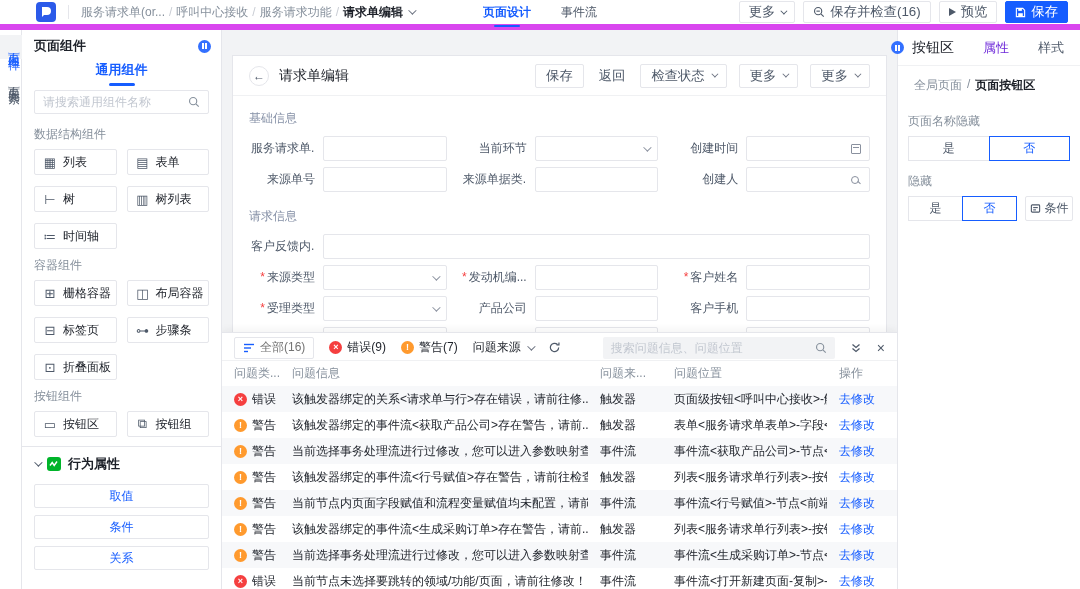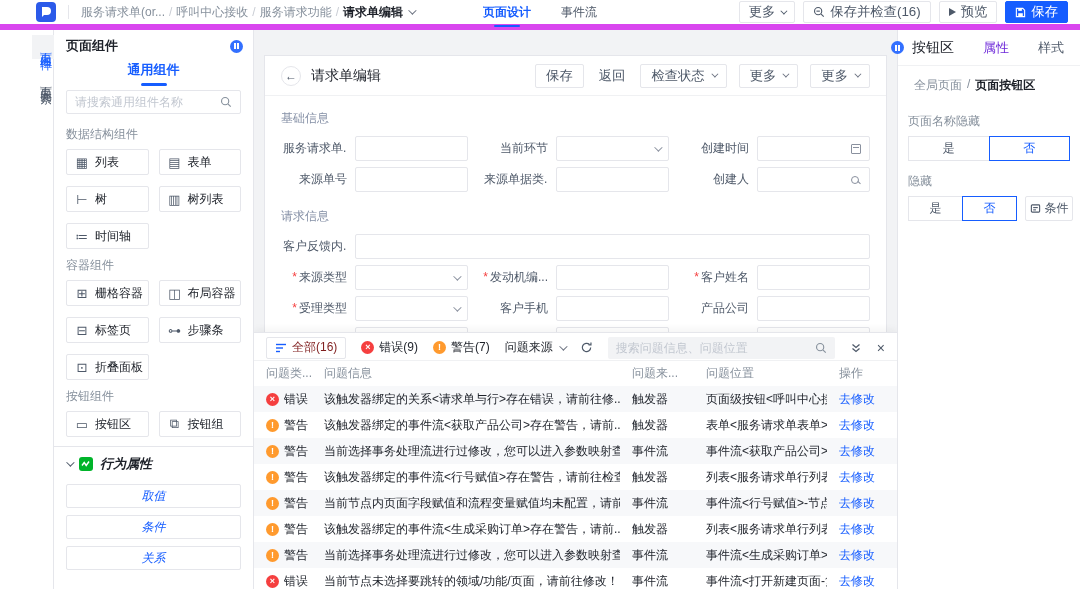--- a/index.html
+++ b/index.html
@@ -18,21 +18,21 @@
   .tb-tab { line-height:30px; color:#4e5969; position:relative; cursor:pointer; }
   .tb-tab.active { color:#165dff; font-weight:700; }
   .tb-tab.active::after { content:""; position:absolute; left:50%; transform:translateX(-50%); bottom:0; width:26px; height:2.5px; background:#165dff; border-radius:2px; }
   .tb-actions { margin-left:auto; display:flex; align-items:center; gap:8px; padding-right:12px; }
   .btn { height:22px; padding:0 9px; border:1px solid #e5e6eb; border-radius:2px; background:#fff; color:#4e5969; display:inline-flex; align-items:center; gap:5px; white-space:nowrap; cursor:pointer; }
   .btn.primary { background:#165dff; border-color:#165dff; color:#fff; }
   .btn .caret { width:5px; height:5px; border-color:#4e5969; }
   .tri { width:0; height:0; border-left:7px solid #4e5969; border-top:4px solid transparent; border-bottom:4px solid transparent; display:inline-block; }
 
   
-  .main { display:flex; height:559px;padding-left:32px; }
+  .main { display:flex; height:559px; }
 
   
   .rail { width:22px; border-right:1px solid #e5e6eb; background:#fff; display:flex; flex-direction:column; padding-top:5px; gap:10px; flex:none; }
   .rail-tab { writing-mode:vertical-rl; text-orientation:upright; letter-spacing:2px; padding:8px 0; width:22px; text-align:center; color:#4e5969; cursor:pointer; }
   .rail-tab.active { color:#165dff; background:#f2f3f5; }
 
   
   .sidebar { width:200px; border-right:1px solid #e5e6eb; background:#fff; display:flex; flex-direction:column; flex:none; }
   .sb-scroll { height:432px; overflow:hidden; }
   .sb-head { display:flex; align-items:center; justify-content:space-between; padding:7px 10px 1px 12px; }
@@ -42,21 +42,21 @@
   .sb-tabbar { text-align:center; padding-top:5px; height:26px; }
   .sb-tab { display:inline-block; color:#165dff; font-weight:700; font-size:13px; position:relative; padding-bottom:7px; cursor:pointer; }
   .sb-tab::after { content:""; position:absolute; bottom:0; left:50%; transform:translateX(-50%); width:26px; height:3px; border-radius:2px; background:#165dff; }
   .sb-search { margin:8px 12px 6px; height:24px; border:1px solid #e5e6eb; border-radius:2px; display:flex; align-items:center; padding:0 8px; gap:6px; color:#86909c; }
   .sb-search input { flex:1; border:none; outline:none; font-size:12px; background:transparent; min-width:0; }
   .sb-search input::placeholder { color:#c2c7d0; }
   .sb-label { color:#86909c; padding:6px 12px 2px; }
   .sb-grid { display:grid; grid-template-columns:1fr 1fr; gap:11px 10px; padding:4px 12px 2px; }
   .cmp { height:26px; border:1px solid #e5e6eb; border-radius:2px; display:flex; align-items:center; gap:6px; padding:0 8px; background:#fff; cursor:pointer; white-space:nowrap; overflow:hidden; }
   .cmp-ic { color:#4e5969; font-size:13px; width:14px; text-align:center; flex:none; }
-  .sb-behavior { border-top:1px solid #e5e6eb; height:148px; background:#fff;font-style:italic; }
+  .sb-behavior { border-top:1px solid #e5e6eb; height:148px; background:#fff; }
   .bh-head { display:flex; align-items:center; gap:7px; padding:8px 12px 4px; font-size:13px; font-weight:700; }
   .bh-head .caret { border-color:#4e5969; }
   .bh-btn { display:block; margin:7px 12px; height:24px; line-height:22px; text-align:center; border:1px solid #e5e6eb; border-radius:2px; color:#165dff; background:#fff; cursor:pointer; }
 
   
   .center { flex:1; background:#f2f3f5; position:relative; overflow:hidden; min-width:0; }
   .card { position:absolute; top:25px; left:10px; right:10px; bottom:0; background:#fff; border:1px solid #e5e6eb; border-bottom:none; overflow:hidden; }
   .card-head { height:40px; display:flex; align-items:center; gap:10px; padding:0 16px; border-bottom:1px solid #f0f1f3; }
   .back { width:20px; height:20px; border:1px solid #e5e6eb; border-radius:50%; color:#4e5969; display:flex; align-items:center; justify-content:center; cursor:pointer; flex:none; }
   .back::after { content:"←"; font-size:12px; }
@@ -77,21 +77,21 @@
   .sfx { display:none; flex:none; }
   .finput[data-suffix="select"] .sfx.sel { display:block; width:6px; height:6px; border-right:1.3px solid #8a919f; border-bottom:1.3px solid #8a919f; transform:rotate(45deg) translateY(-2px); }
   .finput[data-suffix="calendar"] .sfx.cal { display:block; width:10px; height:10px; border:1.2px solid #8a919f; border-radius:1px; position:relative; }
   .finput[data-suffix="calendar"] .sfx.cal::after { content:""; position:absolute; left:1px; right:1px; top:2px; height:1.2px; background:#8a919f; }
   .finput[data-suffix="search"] .sfx.sch { display:block; width:8px; height:8px; border:1.2px solid #8a919f; border-radius:50%; position:relative; margin-right:2px; }
   .finput[data-suffix="search"] .sfx.sch::after { content:""; position:absolute; width:4px; height:1.2px; background:#8a919f; transform:rotate(45deg); right:-3px; bottom:-1px; }
 
   
   .issues { position:absolute; left:0; right:0; bottom:0; height:257px; background:#fff; border-top:1px solid #e5e6eb; box-shadow:0 -2px 8px rgba(29,33,41,.06); }
   .ip-head { height:28px; display:flex; align-items:center; gap:15px; padding:2px 12px 0; border-bottom:1px solid #f0f1f3; }
-  .ip-all { height:22px; padding:0 8px; border:1px solid #e5e6eb; border-radius:2px; display:flex; align-items:center; gap:5px; color:#7f1d1d; cursor:pointer; background:#fff; white-space:nowrap; }
+  .ip-all { height:22px; padding:0 8px; border:1px solid #e5e6eb; border-radius:2px; display:flex; align-items:center; gap:5px; color:#737373; cursor:pointer; background:#fff; white-space:nowrap; }
   .ip-count { display:flex; align-items:center; gap:5px; color:#1d2129; cursor:pointer; white-space:nowrap; }
   .ticon { width:13px; height:13px; border-radius:50%; color:#fff; font-size:9px; line-height:13px; text-align:center; font-weight:700; flex:none; }
   .ticon[data-type="error"] { background:#f53f3f; } .ticon[data-type="error"]::after { content:"×"; }
   .ticon[data-type="warning"] { background:#ff9a2e; } .ticon[data-type="warning"]::after { content:"!"; }
   .ip-source { display:flex; align-items:center; gap:6px; color:#1d2129; cursor:pointer; white-space:nowrap; }
   .icon-btn { display:flex; align-items:center; cursor:pointer; }
   .ip-search { margin-left:auto; width:232px; height:22px; background:#f2f3f5; border-radius:2px; display:flex; align-items:center; padding:0 8px; gap:6px; color:#86909c; }
   .ip-search input { flex:1; border:none; outline:none; background:transparent; font-size:12px; min-width:0; }
   .ip-search input::placeholder { color:#c2c7d0; }
   .ip-close { color:#4e5969; font-size:14px; cursor:pointer; line-height:1; }
@@ -382,26 +382,26 @@
             </div>
 
             <div class="field">
               <span class="flabel"><span class="req">*</span><span>受理类型</span></span>
               <span class="finput" data-suffix="select">
                 <span class="sfx sel"></span>
               </span>
             </div>
 
             <div class="field">
+              <span class="flabel"><span class="req"></span><span>产品公司</span></span>
+              <span class="finput"></span>
+            </div>
+
+            <div class="field">
               <span class="flabel"><span class="req"></span><span>客户手机</span></span>
-              <span class="finput"></span>
-            </div>
-
-            <div class="field">
-              <span class="flabel"><span class="req"></span><span>产品公司</span></span>
               <span class="finput"></span>
             </div>
 
             <div class="field">
               <span class="flabel"><span class="req">*</span><span>服务类型</span></span>
               <span class="finput" data-suffix="select">
                 <span class="sfx sel"></span>
               </span>
             </div>
 

